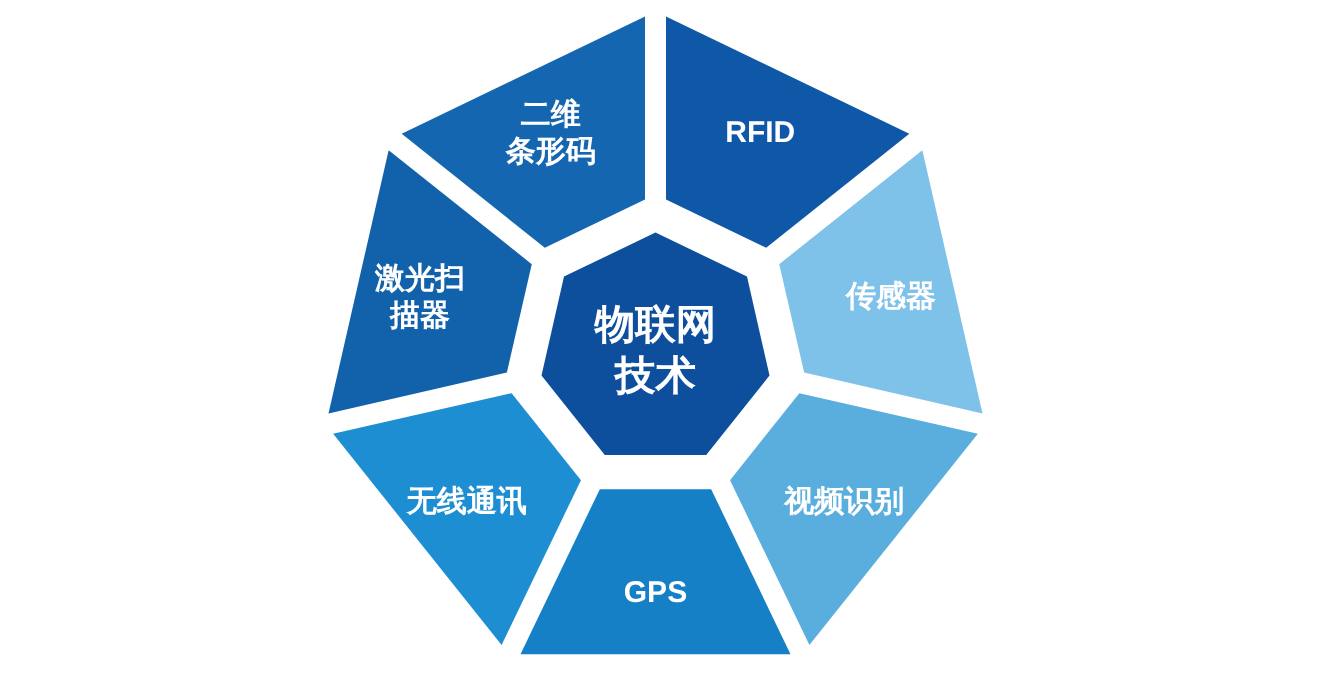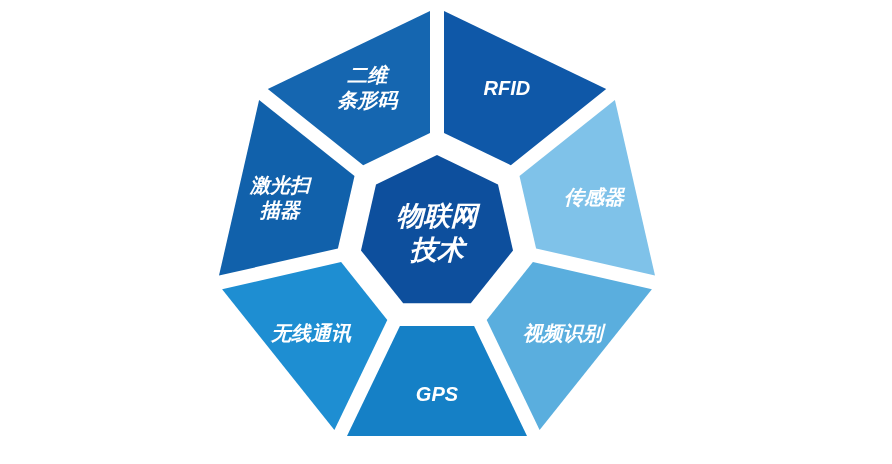--- a/index.html
+++ b/index.html
@@ -2,21 +2,20 @@
 <html><head>
 <meta charset="utf-8">
 <style>
   html,body{margin:0;padding:0;background:#ffffff;}
   .stage{
     position:relative;
     width:724px;height:464px;
     background:#ffffff;
     overflow:hidden;
     font-family:"Liberation Sans","DejaVu Sans",sans-serif;
-    font-style:italic;
   }
   svg{display:block;}
   .wedge-label{
     font-family:"Liberation Sans","DejaVu Sans",sans-serif;
     font-weight:bold;
   }
 </style>
 </head>
 <body>
 

